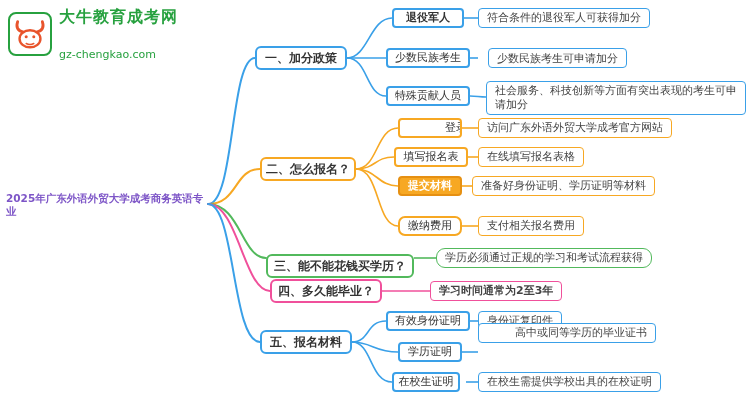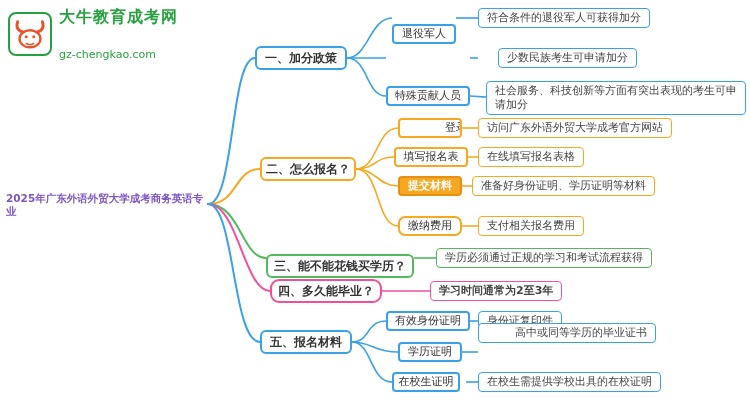--- a/index.html
+++ b/index.html
@@ -90,39 +90,40 @@
       <span class="logo-name">大牛教育成考网</span>
       <span class="logo-url">gz-chengkao.com</span>
     </div>
   </div>
 
   <div class="root-title">2025年广东外语外贸大学成考商务英语专业</div>
 
   <div class="branch b-blue" style="left:255px; top:46px;  width:92px;">一、加分政策</div>
   <div class="branch b-orange" style="left:260px; top:157px; width:96px;">二、怎么报名？</div>
   <div class="branch b-green" style="left:266px; top:254px; width:148px;text-align:center;">三、能不能花钱买学历？</div>
-  <div class="branch b-pink" style="left:270px; top:279px; width:112px;border-radius:9px;">四、多久能毕业？</div>
+  <div class="branch b-pink" style="left:270px; top:279px; width:112px;">四、多久能毕业？</div>
   <div class="branch b-blue" style="left:260px; top:330px; width:92px;">五、报名材料</div>
 
-  <div class="nlabel b-blue" style="left:392px; top:24px;  width:64px;">退役军人</div>
+  <div class="nlabel b-blue" style="left:392px; top:8px;  width:72px;font-weight:bold;">退役军人</div>
   <div class="ndesc  b-blue" style="left:478px; top:8px;">符合条件的退役军人可获得加分</div>
-  <div class="ndesc  b-blue" style="left:498px; top:48px;">少数民族考生可申请加分</div>
+  <div class="nlabel b-blue" style="left:386px; top:48px; width:84px;">少数民族考生</div>
+  <div class="ndesc  b-blue" style="left:488px; top:48px;font-family:Liberation Serif, serif;">少数民族考生可申请加分</div>
   <div class="nlabel b-blue" style="left:386px; top:86px; width:84px;">特殊贡献人员</div>
   <div class="ndesc  b-blue wrap" style="left:486px; top:81px;">社会服务、科技创新等方面有突出表现的考生可申请加分</div>
 
   <div class="nlabel b-orange" style="left:398px; top:118px; width:64px;padding-left:45px;">登录官网</div>
   <div class="ndesc  b-orange" style="left:478px; top:118px;">访问广东外语外贸大学成考官方网站</div>
   <div class="nlabel b-orange" style="left:394px; top:147px; width:74px;">填写报名表</div>
   <div class="ndesc  b-orange" style="left:478px; top:147px;">在线填写报名表格</div>
   <div class="nlabel b-orange hl" style="left:398px; top:176px; width:64px;">提交材料</div>
   <div class="ndesc  b-orange" style="left:472px; top:176px;">准备好身份证明、学历证明等材料</div>
   <div class="nlabel b-orange" style="left:398px; top:216px; width:64px;border-radius:7px;">缴纳费用</div>
   <div class="ndesc  b-orange" style="left:478px; top:216px;">支付相关报名费用</div>
 
-  <div class="ndesc b-green" style="left:436px; top:248px;">学历必须通过正规的学习和考试流程获得</div>
+  <div class="ndesc b-green" style="left:436px; top:248px;border-radius:9px;">学历必须通过正规的学习和考试流程获得</div>
   <div class="ndesc b-pink" style="left:430px; top:281px;font-weight:bold;">学习时间通常为2至3年</div>
 
   <div class="nlabel b-blue" style="left:386px; top:311px; width:84px;">有效身份证明</div>
   <div class="ndesc  b-blue" style="left:478px; top:311px;">身份证复印件</div>
   <div class="nlabel b-blue" style="left:398px; top:342px; width:64px;">学历证明</div>
   <div class="ndesc  b-blue" style="left:478px; top:323px;padding-left:36px;">高中或同等学历的毕业证书</div>
   <div class="nlabel b-blue" style="left:392px; top:372px; width:68px;">在校生证明</div>
   <div class="ndesc  b-blue" style="left:478px; top:372px;">在校生需提供学校出具的在校证明</div>
 
 </div>

